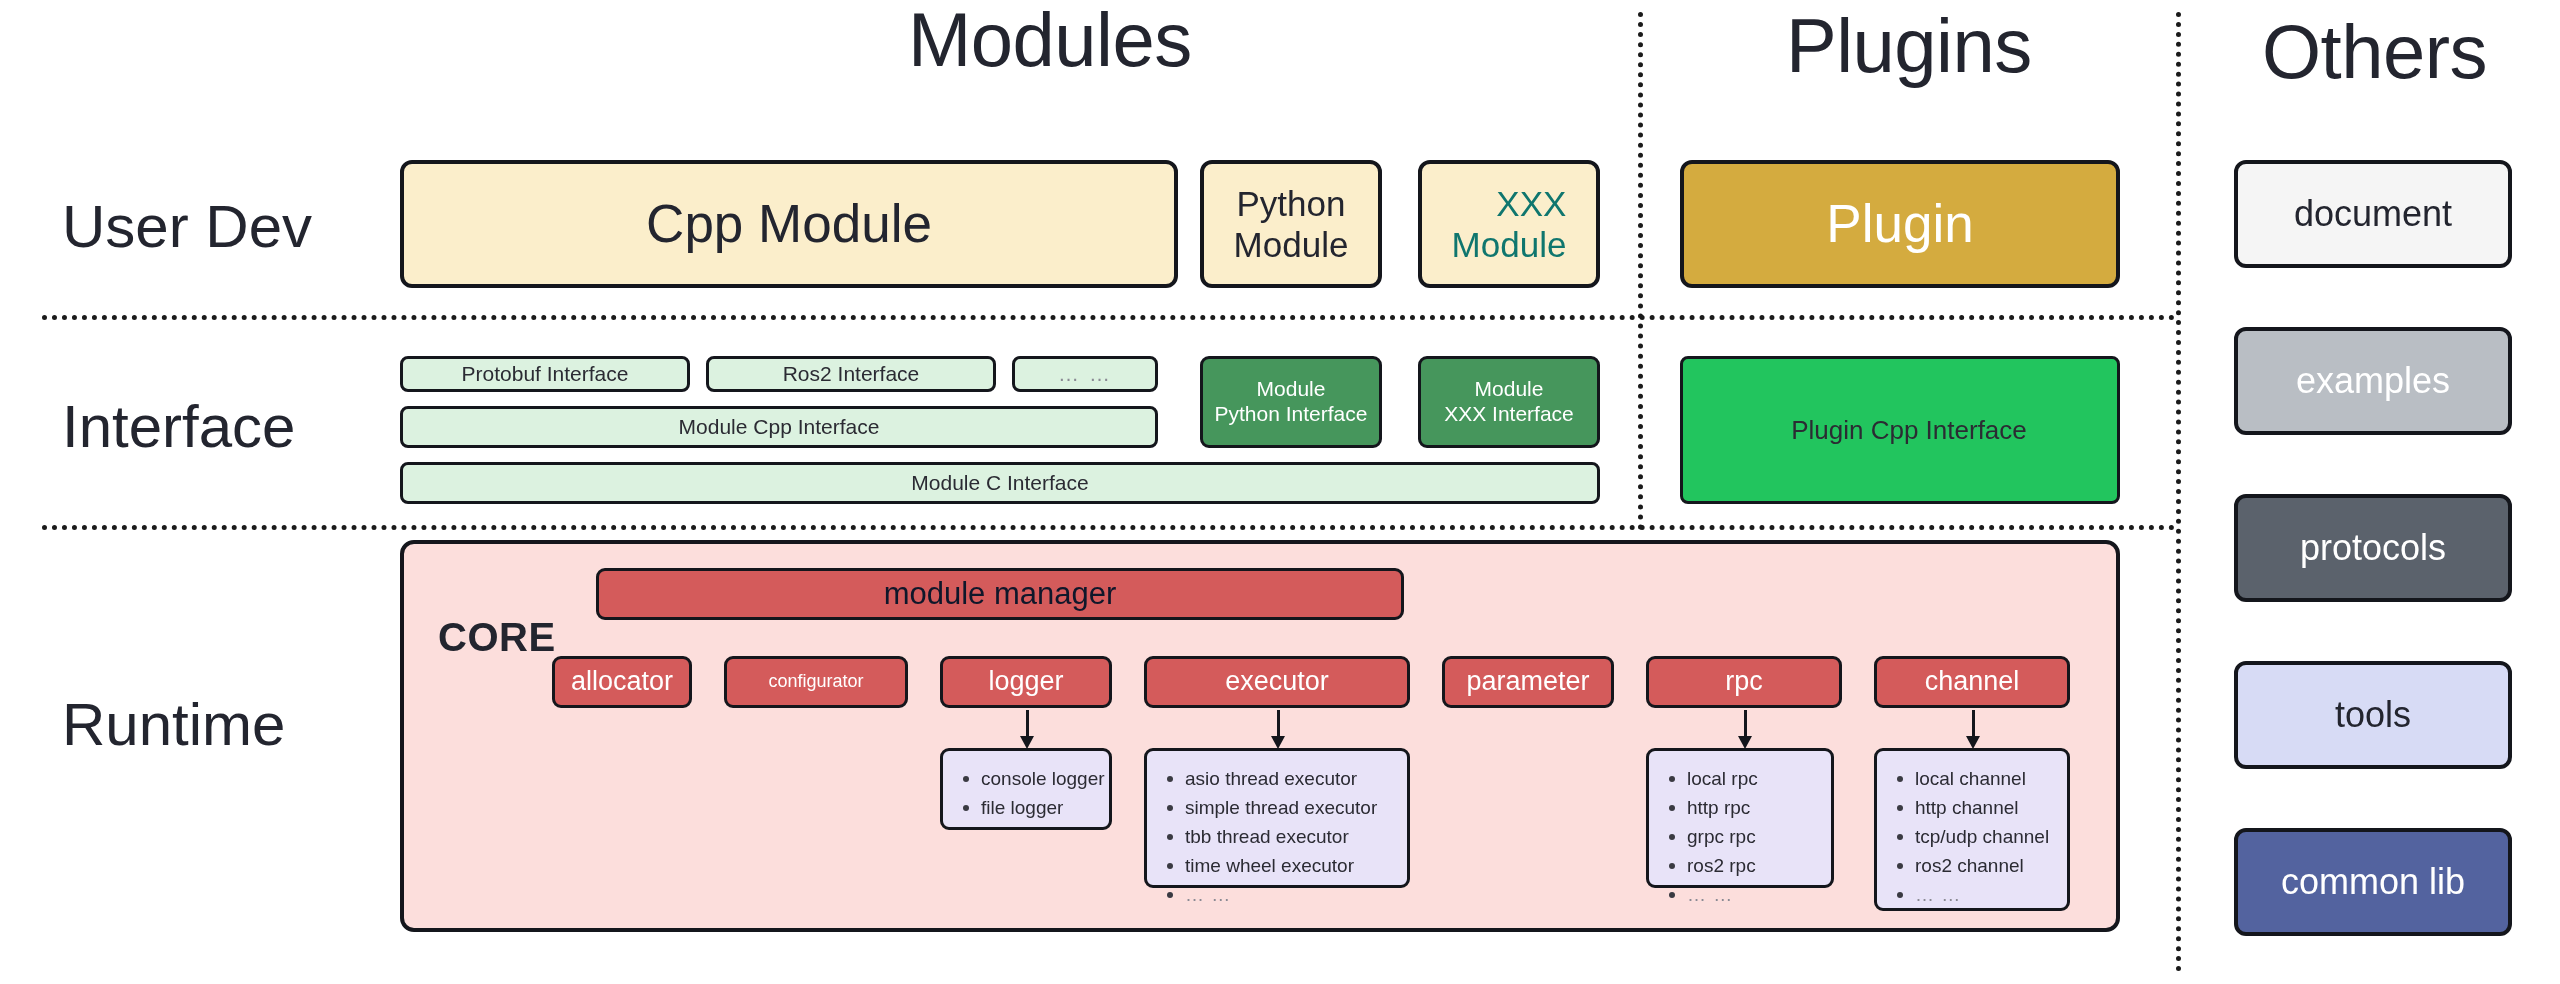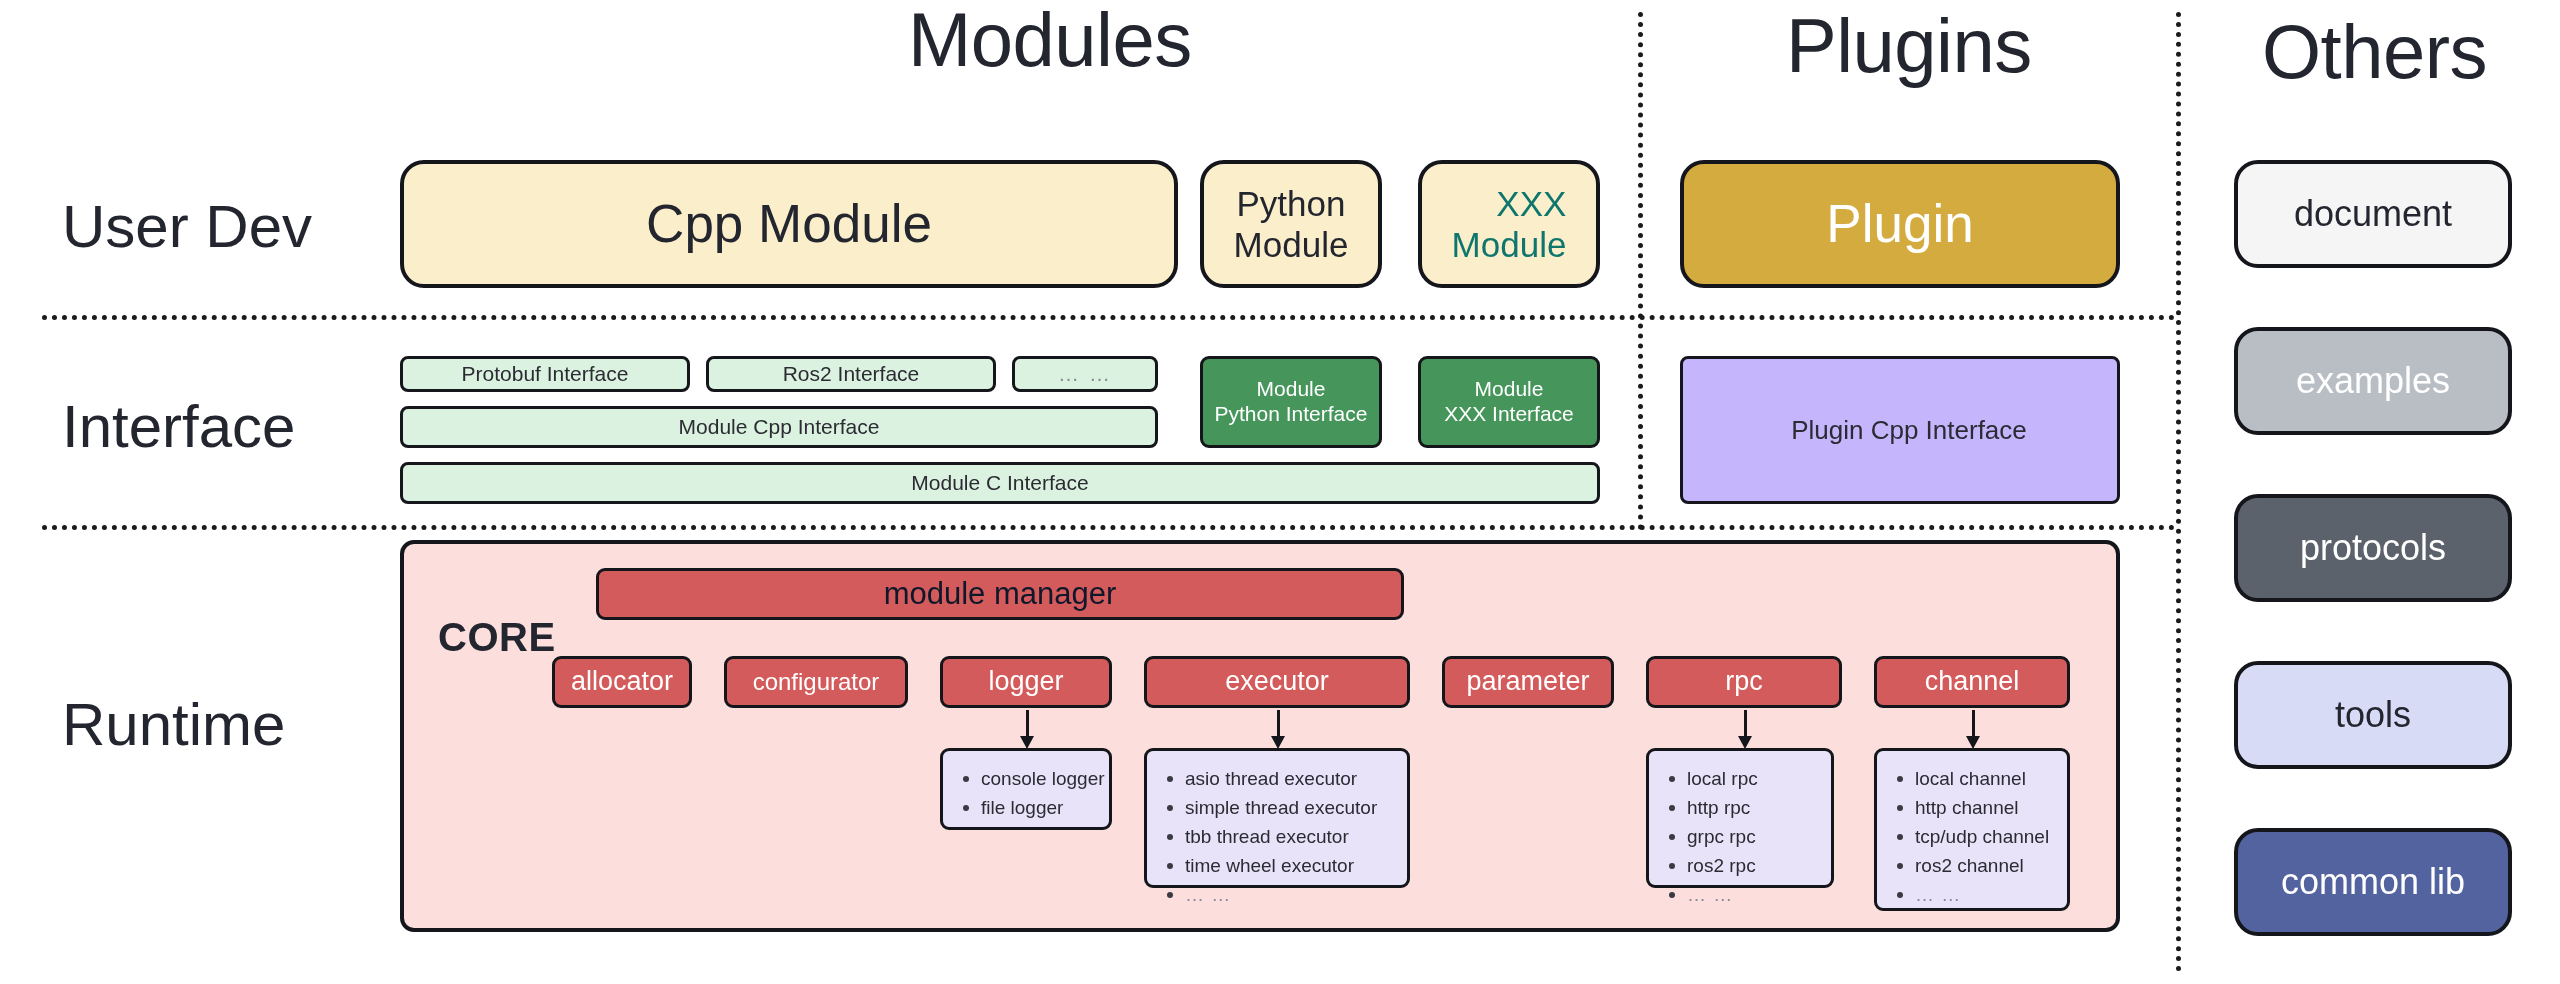--- a/index.html
+++ b/index.html
@@ -40,21 +40,21 @@
   .v-div {
     position: absolute;
     width: 0;
     border-left: 5px dotted #1a1a1a;
   }
 
   
   .box {
     position: absolute;
     border: 4px solid #14161c;
-    border-radius: 24px;
+    border-radius: 12px;
     display: flex;
     align-items: center;
     justify-content: center;
     text-align: center;
     line-height: 1.18;
     white-space: pre-line;
   }
   .box.tight { border-width: 3px; border-radius: 9px; }
   .box.thin  { border-width: 3px; border-radius: 8px; }
 
@@ -162,36 +162,36 @@
 
   <div class="box tight" style="left:1200px; top:356px; width:182px; height:92px;
               background:#46965c; color:#ffffff; font-size:21px;">Module
 Python Interface</div>
 
   <div class="box tight" style="left:1418px; top:356px; width:182px; height:92px;
               background:#46965c; color:#ffffff; font-size:21px;">Module
 XXX Interface</div>
 
   <div class="box thin" style="left:1680px; top:356px; width:440px; height:148px;
-              background:#c4b5fd; color:#2b2b33; font-size:26px;padding-left:18px;">Plugin Cpp Interface</div>
+              background:#22c55e; color:#2b2b33; font-size:26px;padding-left:18px;">Plugin Cpp Interface</div>
 
   <div class="box" style="left:400px; top:540px; width:1720px; height:392px;
               background:#fcdedc; border-radius:14px; display:block;"></div>
 
   <div id="core-label" style="left:438px; top:615px;">CORE</div>
 
   <div class="box tight" style="left:596px; top:568px; width:808px; height:52px;
               background:#d45b5b; color:#0f172a; font-size:31px;">module manager</div>
 
 
   <div class="box tight" style="left:552px; top:656px; width:140px; height:52px;
               background:#d45b5b; color:#ffffff; font-size:27px;">allocator</div>
 
   <div class="box tight" style="left:724px; top:656px; width:184px; height:52px;
-              background:#d45b5b; color:#ffffff; font-size:24px;">configurator</div>
+              background:#d45b5b; color:#ffffff; font-size:18px;">configurator</div>
 
   <div class="box tight" style="left:940px; top:656px; width:172px; height:52px;
               background:#d45b5b; color:#ffffff; font-size:27px;">logger</div>
 
   <div class="box tight" style="left:1144px; top:656px; width:266px; height:52px;
               background:#d45b5b; color:#ffffff; font-size:27px;">executor</div>
 
   <div class="box tight" style="left:1442px; top:656px; width:172px; height:52px;
               background:#d45b5b; color:#ffffff; font-size:27px;">parameter</div>
 

